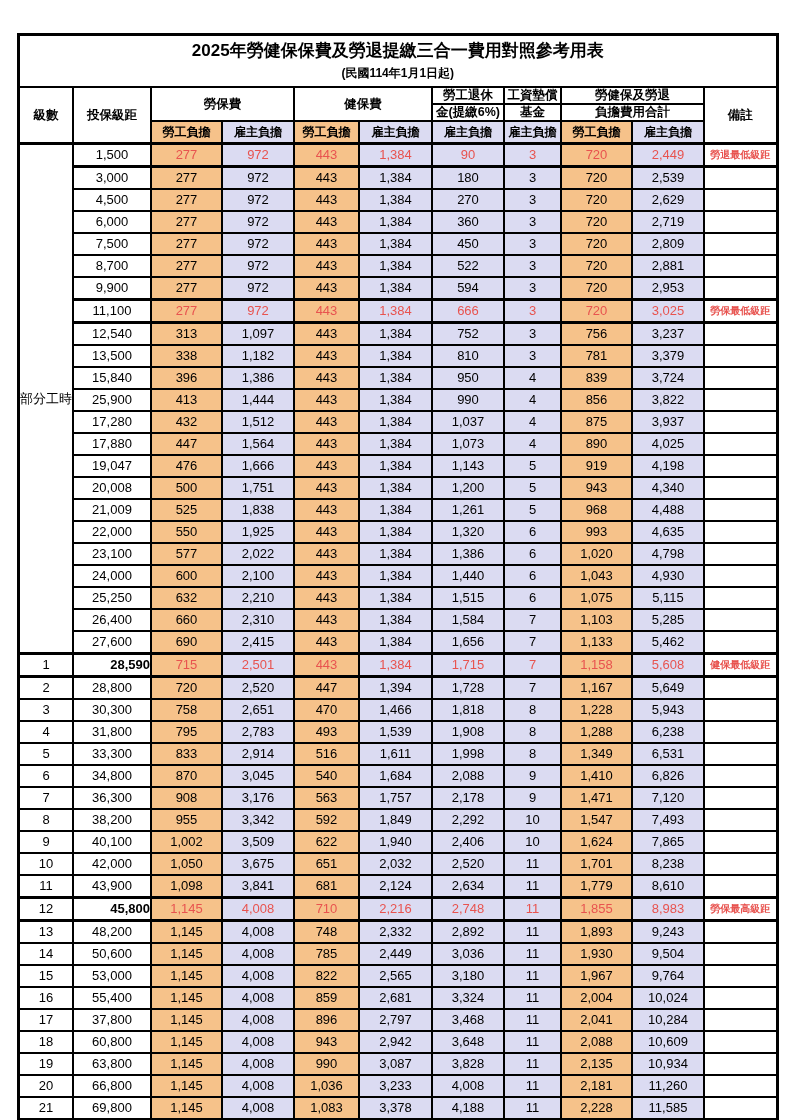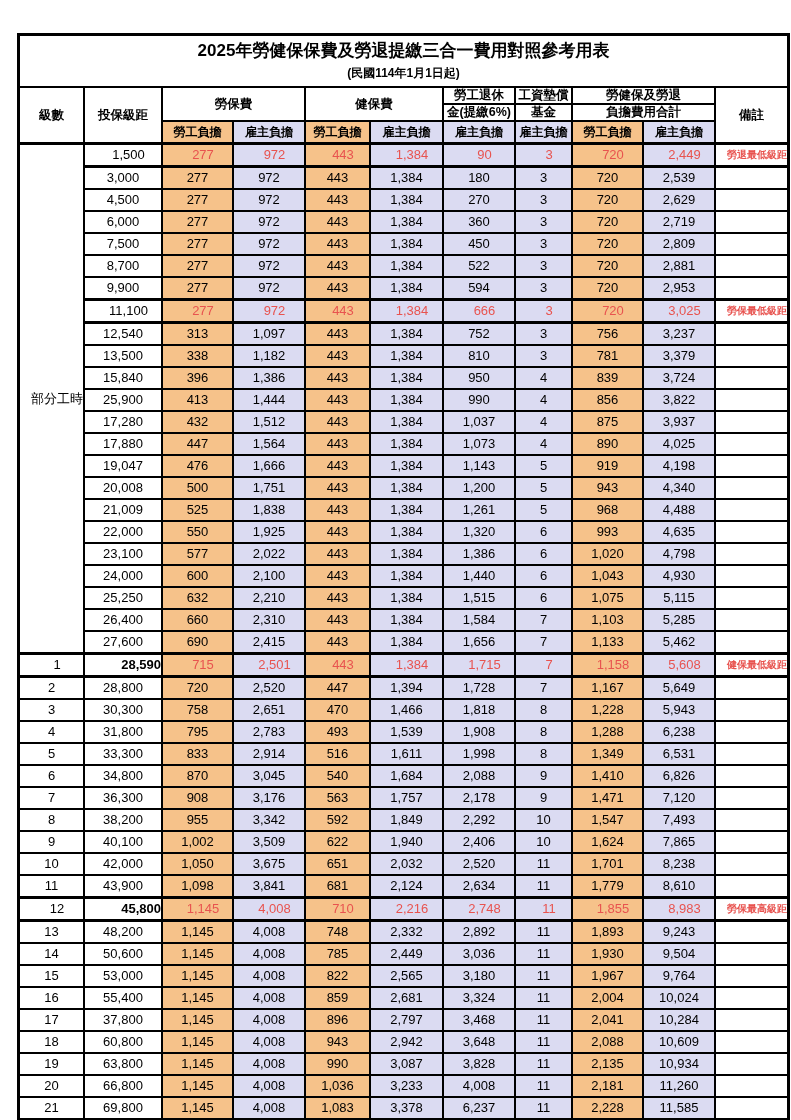--- a/index.html
+++ b/index.html
@@ -16,21 +16,21 @@
   tr.h3 th{height:20px;font-size:12px;font-weight:bold;line-height:20px;margin-left:20px;}
   th.span-h{font-size:13px;}
   .c-emp{background:#F6C28A;}
   .c-er{background:#DBDBF2;}
   tbody td{height:20px;line-height:20px;font-size:13px;background:#fff;}
   tbody td.val{font-size:13px;}
   td.lvl,td.bracket{background:#fff;}
   td.bracket.b{font-weight:bold;text-align:right;}
   td.remark{background:#fff;color:#E8534F;font-size:10px;font-weight:bold;letter-spacing:0;}
   tr.red td.val{color:#E8534F;}
-  tr.thick td{border-top-width:3px;border-bottom-width:3px;padding-left:11px;}
+  tr.thick td{border-top-width:3px;border-bottom-width:3px;}
   td.lvl.part{font-size:13px;}
 </style>
 </head>
 <body>
 
 <div class="sheet">
   <table class="fee">
     <colgroup>
       <col style="width:52px">
         <col style="width:78px">
@@ -615,21 +615,21 @@
           <td class="val c-er">11,260</td>
           <td class="remark"></td>
         </tr>
         <tr>
           <td class="lvl">21</td>
           <td class="bracket">69,800</td>
           <td class="val c-emp">1,145</td>
           <td class="val c-er">4,008</td>
           <td class="val c-emp">1,083</td>
           <td class="val c-er">3,378</td>
-          <td class="val c-er">6,237</td>
+          <td class="val c-er">4,188</td>
           <td class="val c-er">11</td>
           <td class="val c-emp">2,228</td>
           <td class="val c-er">11,585</td>
           <td class="remark"></td>
         </tr>
       </tbody>
   </table>
 </div>
 
 </body></html>

